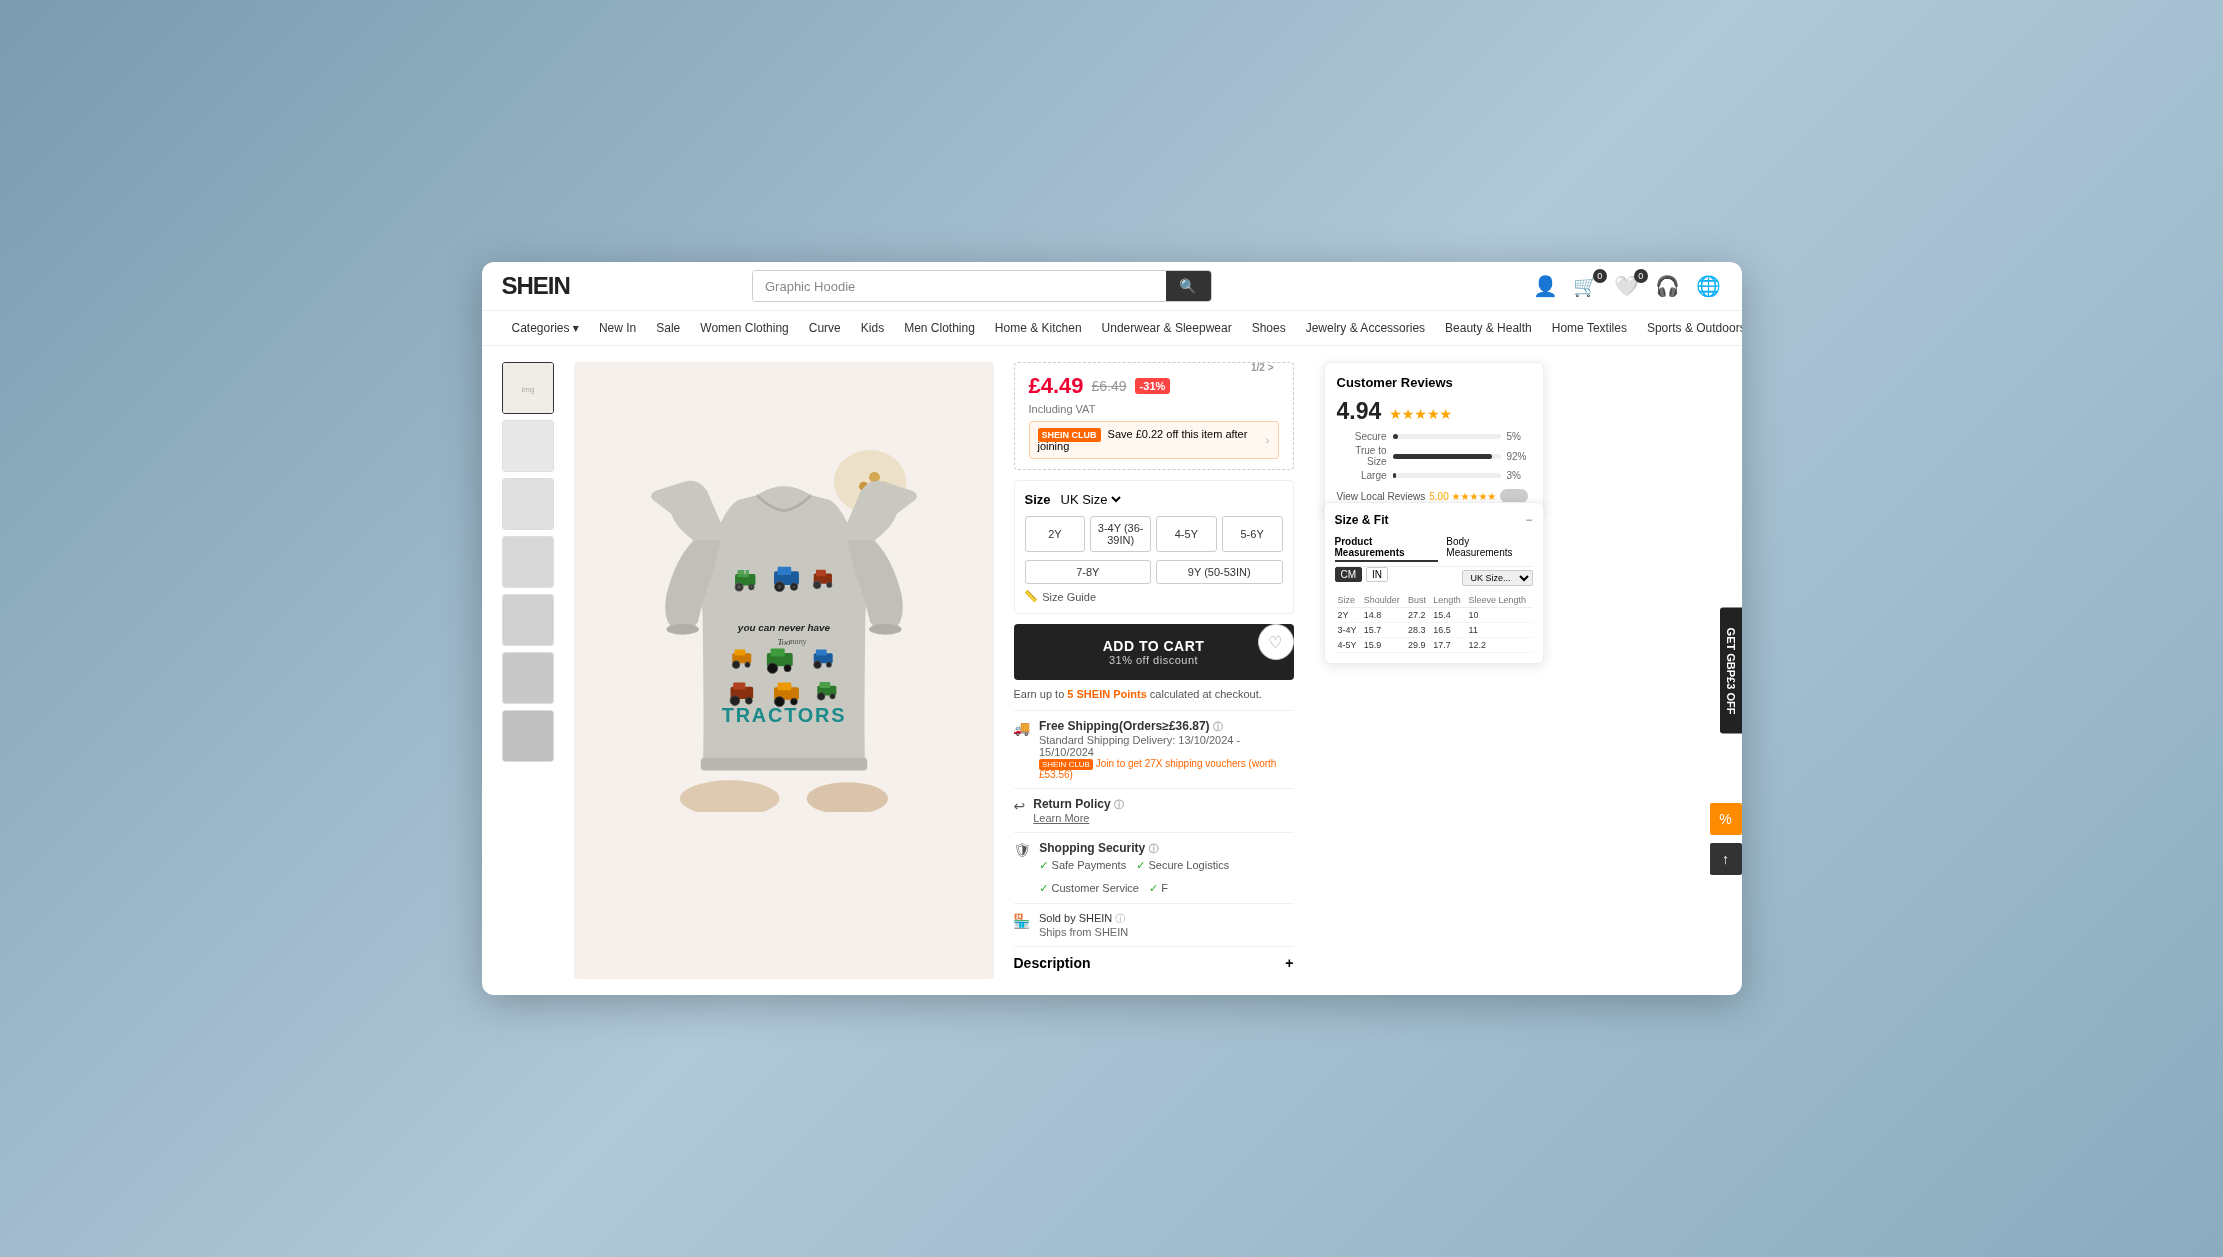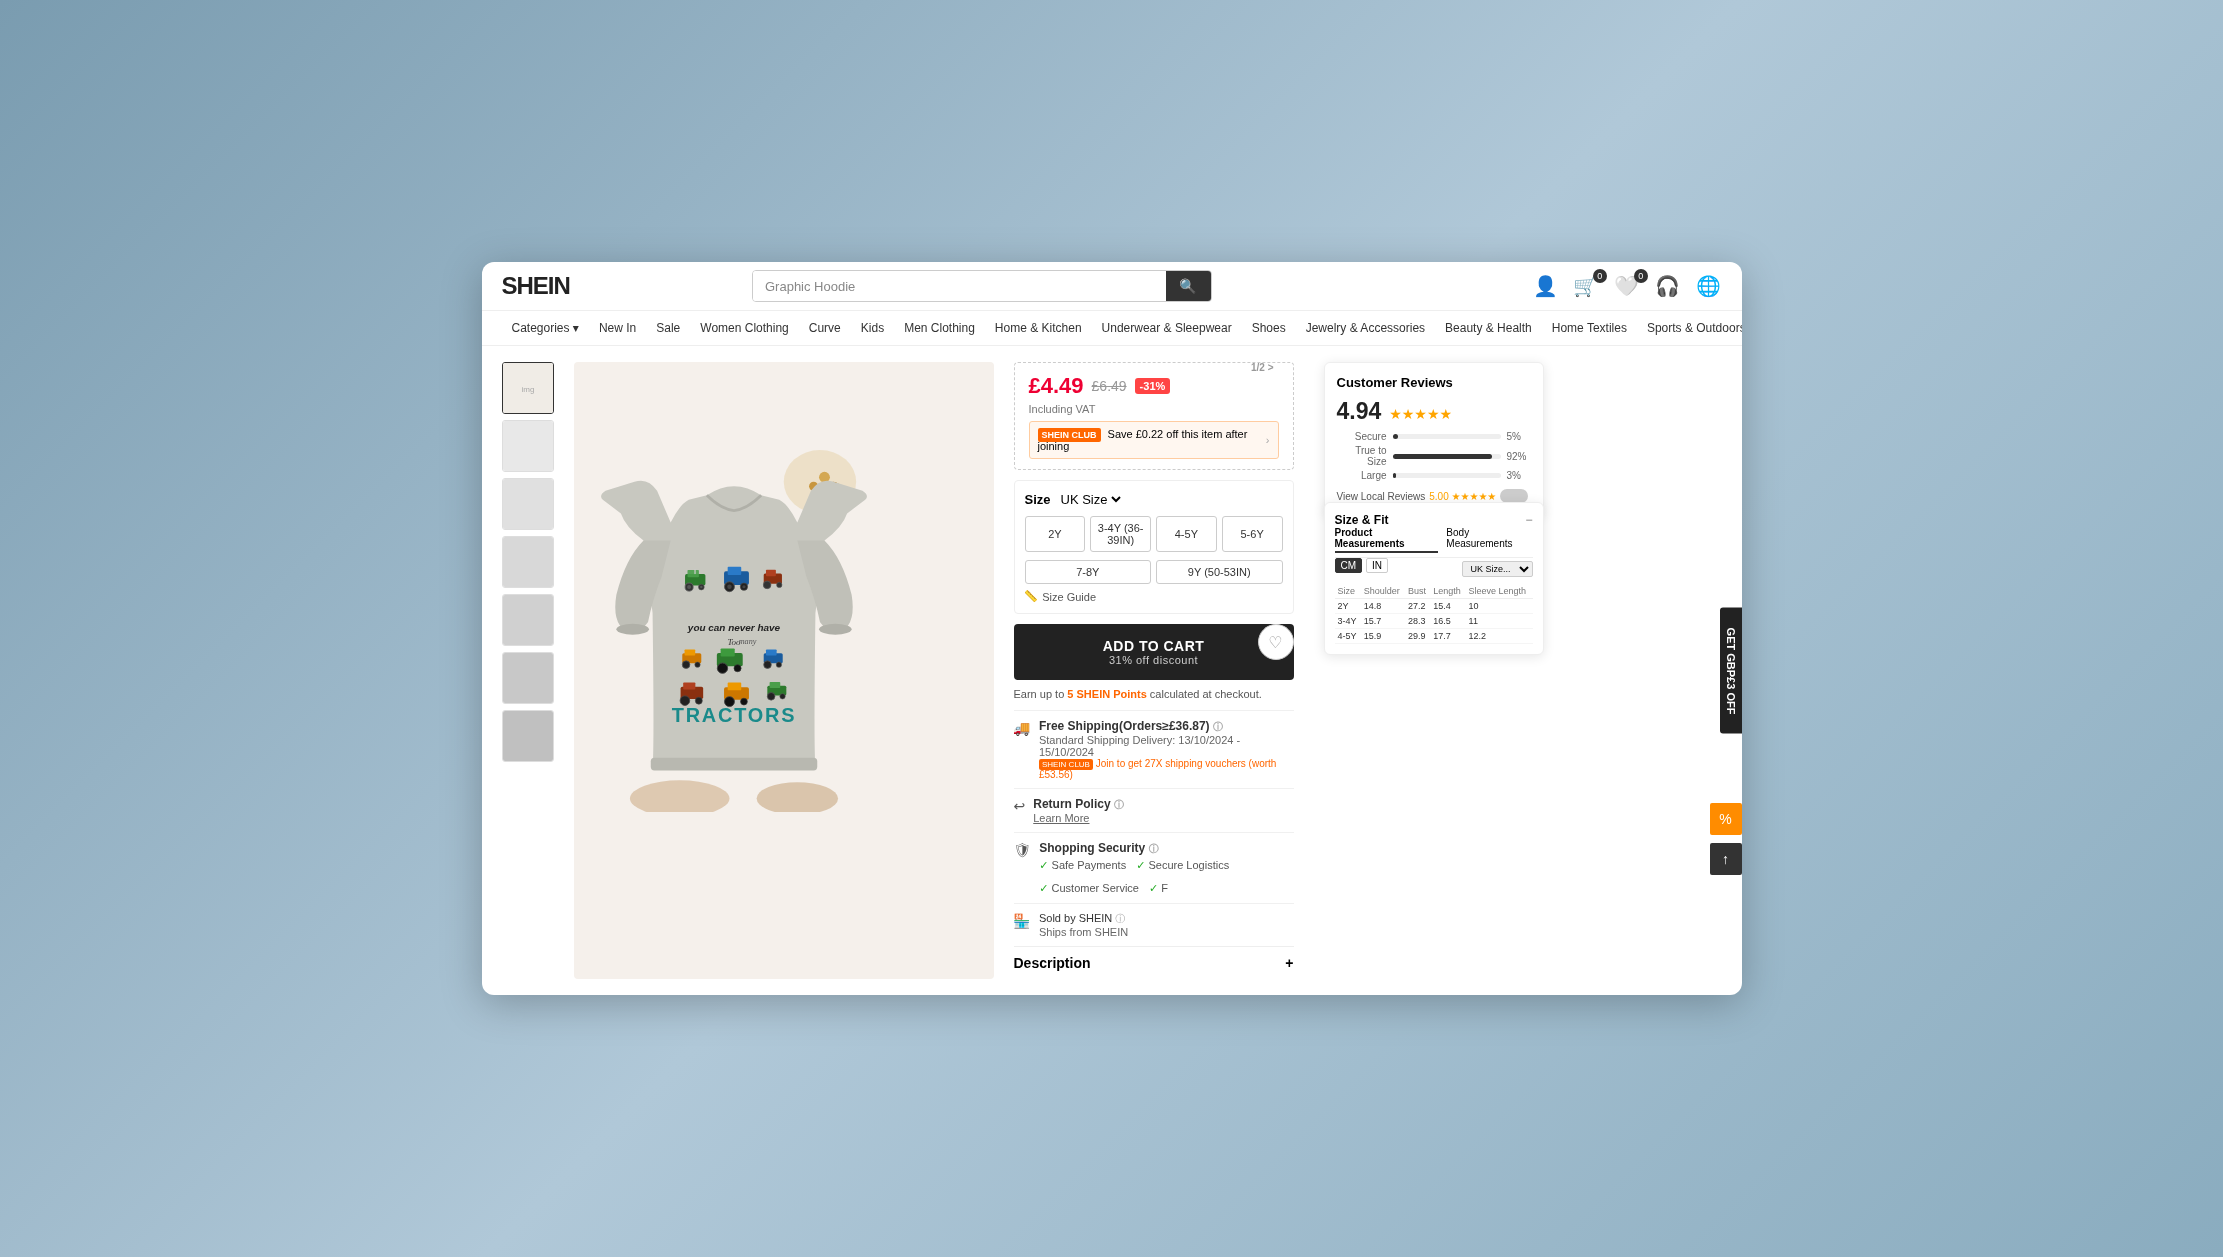--- a/index.html
+++ b/index.html
@@ -150,21 +150,21 @@
       background: #f5f0eb;
       border-radius: 4px;
       overflow: hidden;
       position: relative;
     }
     .product-image-area {
       width: 100%;
       height: 520px;
       display: flex;
       align-items: center;
-      justify-content: flex-start;
+      justify-content: center;
       position: relative;
     }
     
     .hoodie-svg {
       width: 320px;
       height: 380px;
     }
     
     .product-details {
       width: 280px;
@@ -385,21 +385,21 @@
       right: -250px;
       width: 220px;
       background: white;
       border: 1px solid #eee;
       border-radius: 6px;
       padding: 10px;
       box-shadow: 0 2px 12px rgba(0,0,0,0.1);
       z-index: 10;
       font-size: 10px;
     }
-    .size-fit-title { font-size: 12px; font-weight: bold; margin-bottom: 0; display: flex; justify-content: space-between; }
+    .size-fit-title { font-size: 12px; font-weight: bold; margin-bottom: 9px; display: flex; justify-content: space-between; }
     .size-fit-tabs { display: flex; gap: 8px; border-bottom: 1px solid #eee; padding-bottom: 4px; }
     .sf-tab { font-size: 10px; cursor: pointer; padding-bottom: 2px; }
     .sf-tab.active { border-bottom: 2px solid #333; font-weight: bold; }
     .sf-units { display: flex; gap: 4px; font-size: 10px; margin-bottom: 6px; }
     .sf-unit { border: 1px solid #ccc; padding: 1px 5px; border-radius: 2px; cursor: pointer; }
     .sf-unit.active { background: #333; color: white; border-color: #333; }
     .sf-unit-select { border: 1px solid #ccc; padding: 1px 4px; border-radius: 2px; font-size: 9px; }
     .sf-table { width: 100%; border-collapse: collapse; font-size: 9px; }
     .sf-table th { text-align: left; padding: 2px 3px; color: #777; font-weight: normal; border-bottom: 1px solid #eee; }
     .sf-table td { padding: 2px 3px; border-bottom: 1px solid #f5f5f5; color: #333; }

